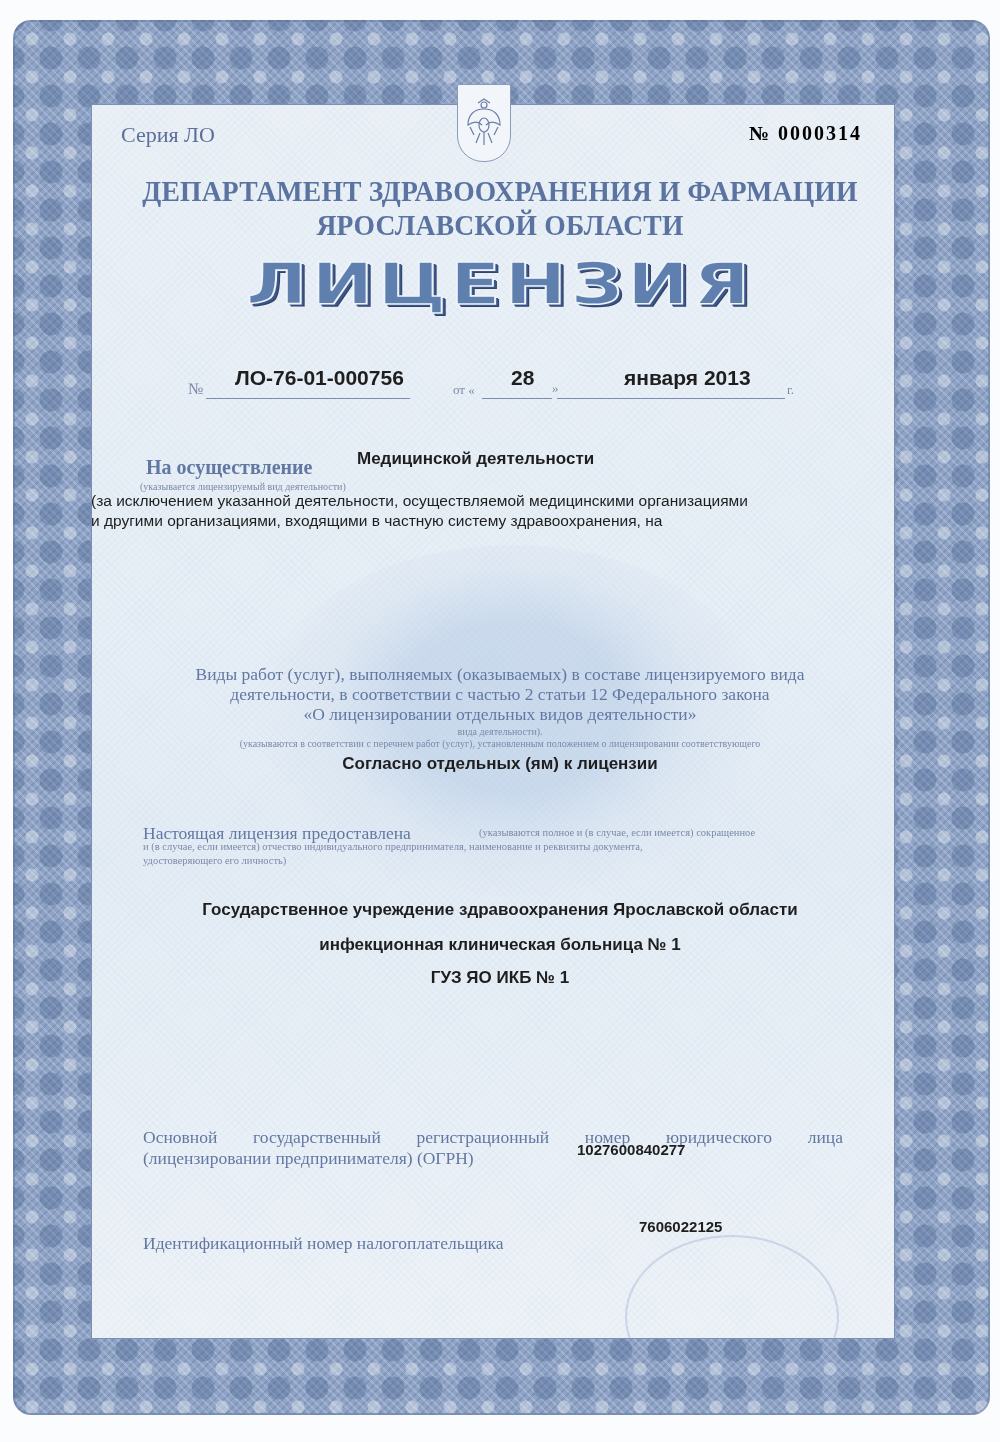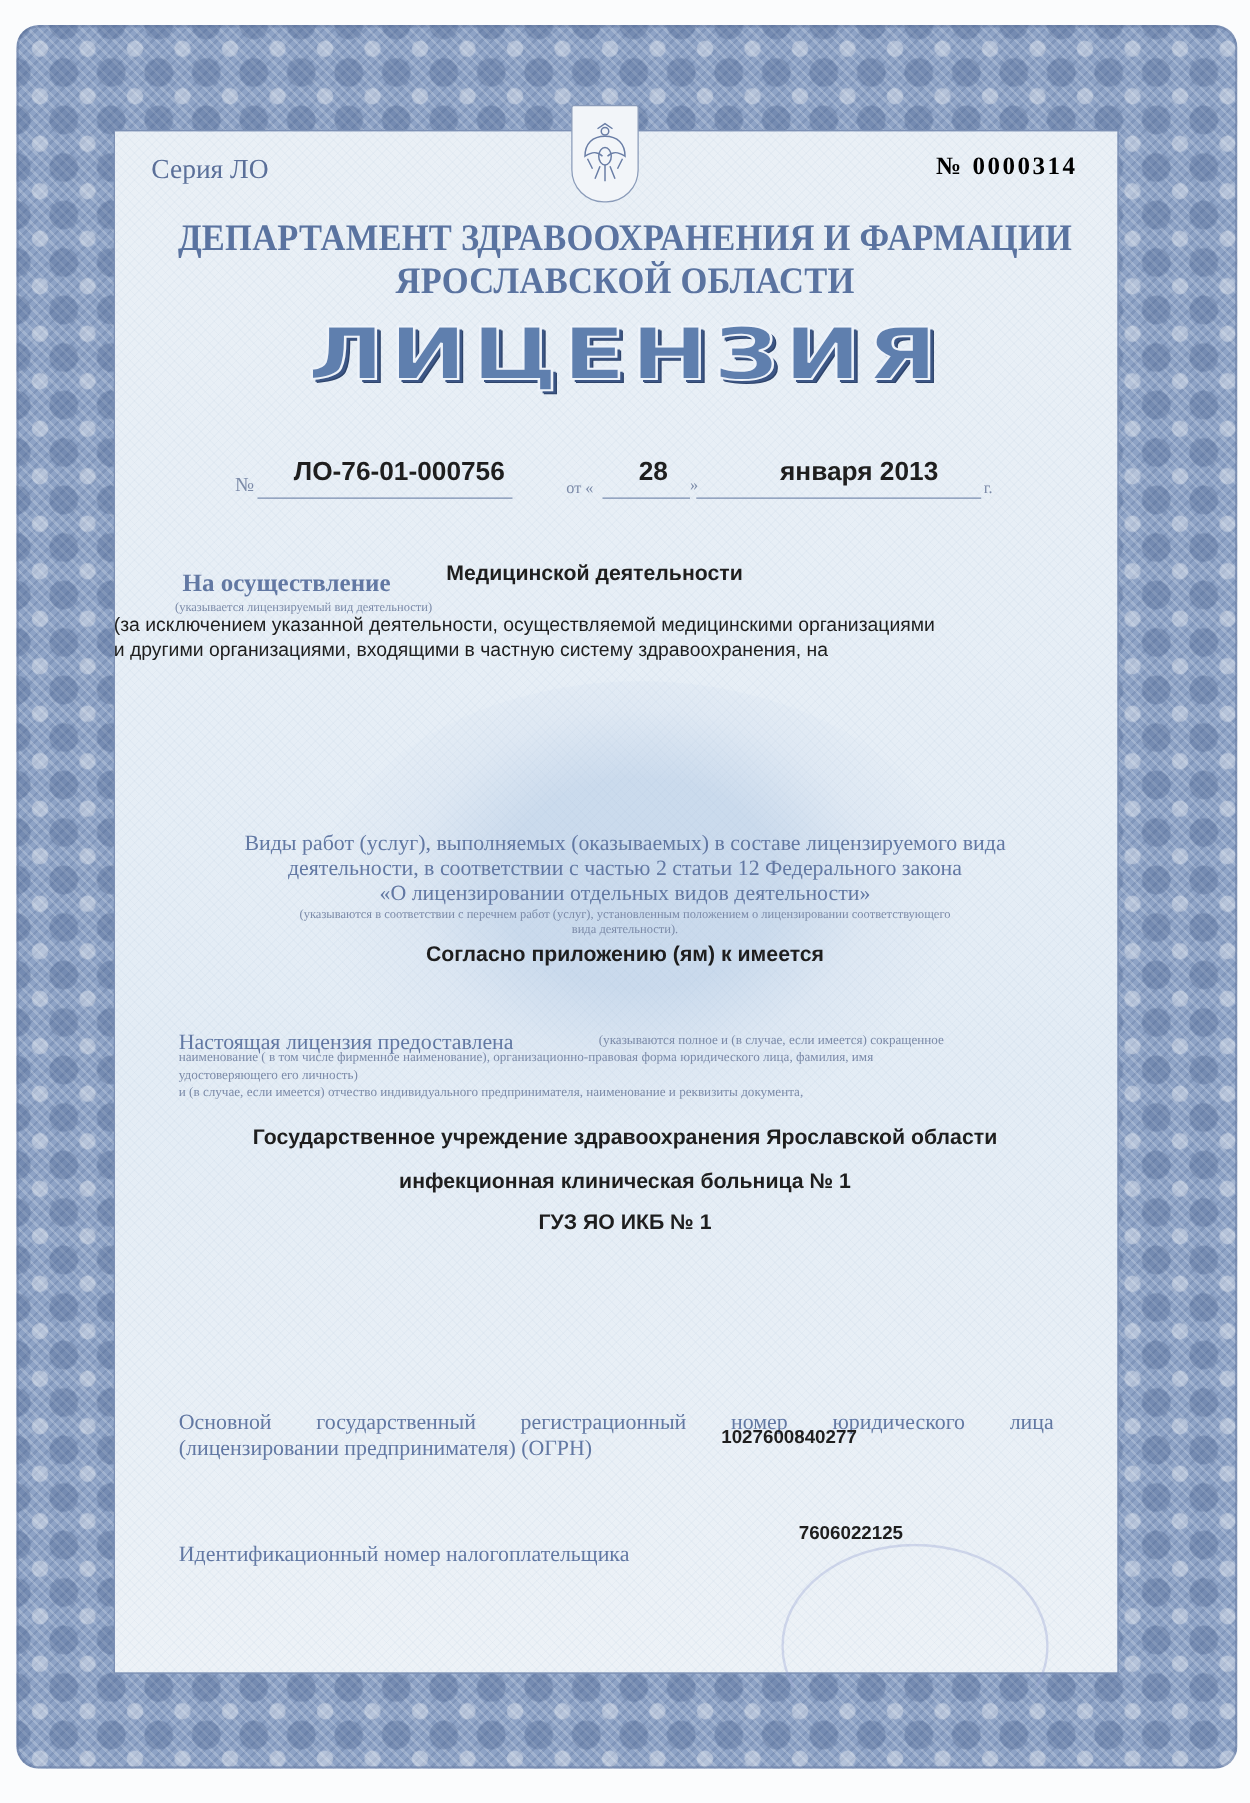--- a/index.html
+++ b/index.html
@@ -94,31 +94,30 @@
   <div>(за исключением указанной деятельности, осуществляемой медицинскими организациями</div>
   <div>и другими организациями, входящими в частную систему здравоохранения, на</div>
 </div>
 
 <div class="abs blue-serif" style="left:91px; width:818px; top:664px; text-align:center; font-size:17.5px; line-height:20px;">
   <div>Виды работ (услуг), выполняемых (оказываемых) в составе лицензируемого вида</div>
   <div>деятельности, в соответствии с частью 2 статьи 12 Федерального закона</div>
   <div>«О лицензировании отдельных видов деятельности»</div>
 </div>
 <div class="abs" style="left:91px; width:818px; top:726px; text-align:center; font-size:10px; color:#7b8aa8; line-height:12px;">
+  <div>вида деятельности).</div>
   <div>(указываются в соответствии с перечнем работ (услуг), установленным положением о лицензировании соответствующего</div>
-  <div>вида деятельности).</div>
 </div>
-<div class="abs val-bold" style="left:91px; width:818px; top:754px; text-align:center; font-size:17px;">Согласно приложению (ям) к имеется</div>
+<div class="abs val-bold" style="left:91px; width:818px; top:754px; text-align:center; font-size:17px;">Согласно отдельных (ям) к лицензии</div>
 
 <div class="abs blue-serif" style="left:143px; top:823px; font-size:17.5px;">Настоящая лицензия предоставлена</div>
 <div class="abs" style="left:479px; top:827px; font-size:10.5px; color:#7b8aa8;">(указываются полное и (в случае, если имеется) сокращенное</div>
 <div class="abs" style="left:143px; top:840px; width:700px; font-size:10.5px; color:#7b8aa8; line-height:14px; text-align:justify;">
-  <div>наименование ( в том числе фирменное наименование), организационно-правовая форма юридического лица, фамилия, имя</div>
+  <div>и (в случае, если имеется) отчество индивидуального предпринимателя, наименование и реквизиты документа,</div>
   <div>удостоверяющего его личность)</div>
-  <div>и (в случае, если имеется) отчество индивидуального предпринимателя, наименование и реквизиты документа,</div>
 </div>
 <div class="abs val-bold" style="left:91px; width:818px; top:900px; text-align:center; font-size:17px;">Государственное учреждение здравоохранения Ярославской области</div>
 <div class="abs val-bold" style="left:91px; width:818px; top:935px; text-align:center; font-size:17px;">инфекционная клиническая больница № 1</div>
 <div class="abs val-bold" style="left:91px; width:818px; top:968px; text-align:center; font-size:17px;">ГУЗ ЯО ИКБ № 1</div>
 
 <div class="abs blue-serif" style="left:143px; top:1127px; width:700px; font-size:17.5px; line-height:21px; text-align:justify; text-align-last:justify;">Основной государственный регистрационный номер юридического лица</div>
 <div class="abs blue-serif" style="left:143px; top:1148px; font-size:17.5px;">(лицензировании предпринимателя) (ОГРН)</div>
 <div class="abs val-bold" style="left:577px; top:1141px; font-size:15px;">1027600840277</div>
 
 <div class="abs blue-serif" style="left:143px; top:1233px; font-size:17.5px;">Идентификационный номер налогоплательщика</div>

